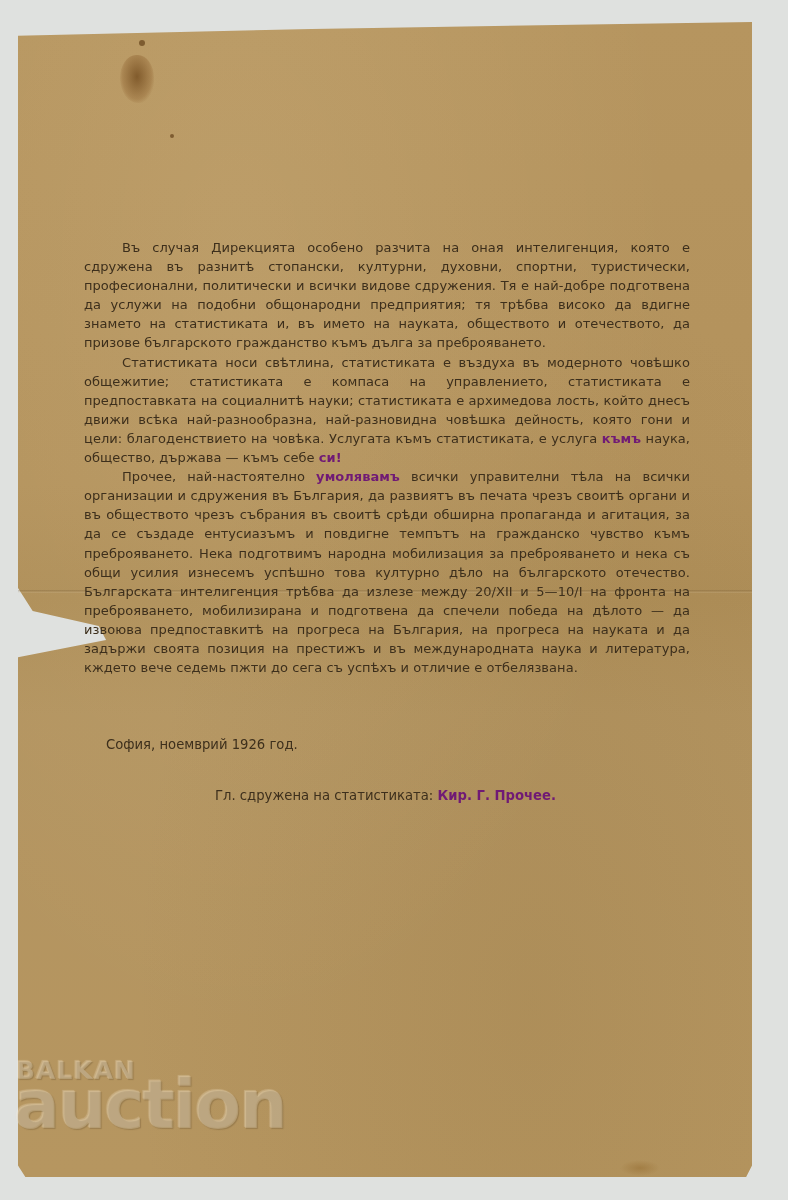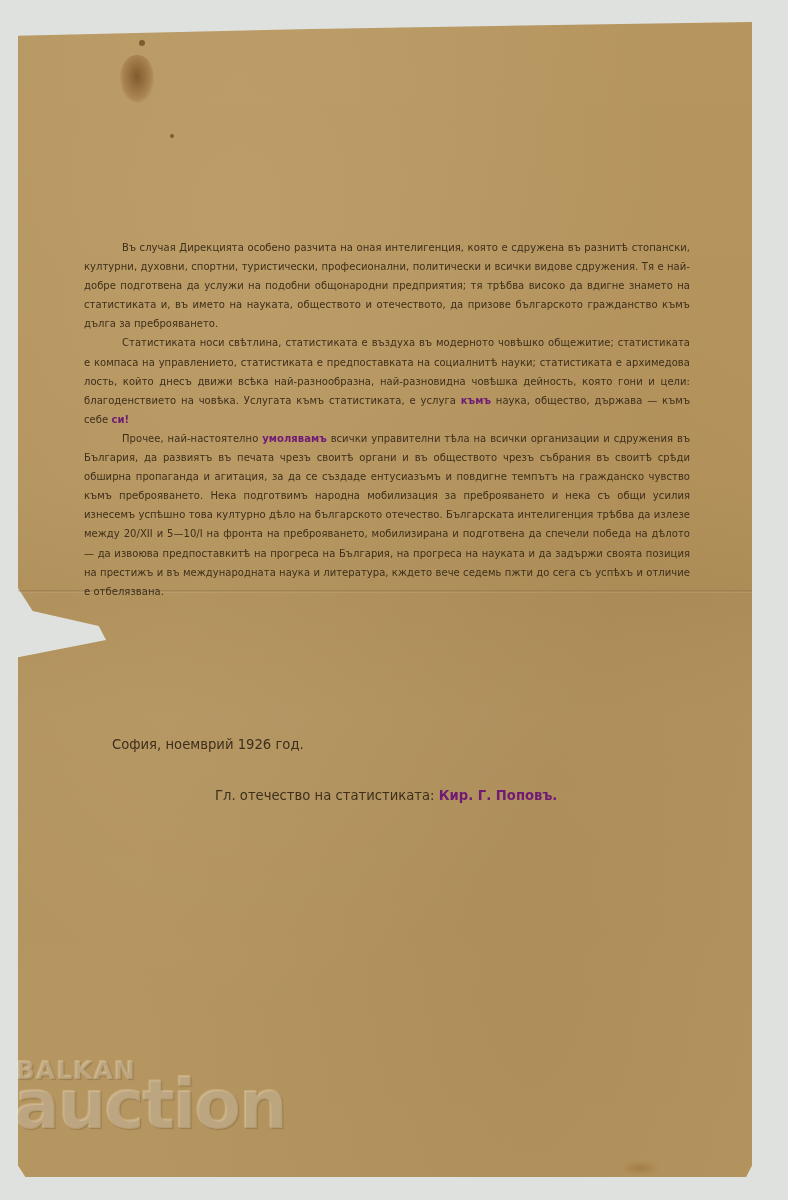--- a/index.html
+++ b/index.html
@@ -60,37 +60,37 @@
       border-radius: 50%;
       background: radial-gradient(ellipse, rgba(150,110,50,0.55), transparent 70%);
     }
     .text-block {
       position: absolute;
       left: 84px;
       top: 238px;
       width: 606px;
       color: #3d2f1c;
       font-family: "DejaVu Sans", sans-serif;
-      font-size: 10px;
+      font-size: 13px;
       line-height: 19.1px;
       letter-spacing: 0.05px;
     }
     .para {
       margin: 0;
       text-align: justify;
       text-align-last: left;
       text-indent: 38px;
     }
     .b {
       font-weight: bold;
       color: #701a75;
     }
     .date-line {
       position: absolute;
-      left: 112px;
+      left: 106px;
       top: 737px;
       color: #3d2f1c;
       font-size: 13.2px;
     }
     .sig-line {
       position: absolute;
       left: 215px;
       top: 788px;
       color: #3d2f1c;
       font-size: 13.2px;
@@ -131,20 +131,20 @@
 
 <div class="text-block">
   <p class="para"><span>Въ случая Дирекцията особено разчита на оная интелигенция, която е сдружена въ разнитѣ стопански, културни, духовни, спортни, туристически, професионални, политически и всички видове сдружения. Тя е най-добре подготвена да услужи на подобни общонародни предприятия; тя трѣбва високо да вдигне знамето на статистиката и, въ името на науката, обществото и отечеството, да призове българското гражданство къмъ дълга за преброяването.</span></p>
   <p class="para"><span>Статистиката носи свѣтлина, статистиката е въздуха въ модерното човѣшко общежитие; статистиката е компаса на управлението, статистиката е предпоставката на социалнитѣ науки; статистиката е архимедова лость, който днесъ движи всѣка най-разнообразна, най-разновидна човѣшка дейность, която гони и цели: благоденствието на човѣка. Услугата къмъ статистиката, е услуга </span><span class="b">къмъ</span><span> наука, общество, държава — къмъ себе </span><span class="b">си!</span></p>
   <p class="para"><span>Прочее, най-настоятелно </span><span class="b">умолявамъ</span><span> всички управителни тѣла на всички организации и сдружения въ България, да развиятъ въ печата чрезъ своитѣ органи и въ обществото чрезъ събрания въ своитѣ срѣди обширна пропаганда и агитация, за да се създаде ентусиазъмъ и повдигне темпътъ на гражданско чувство къмъ преброяването. Нека подготвимъ народна мобилизация за преброяването и нека съ общи усилия изнесемъ успѣшно това културно дѣло на българското отечество. Българската интелигенция трѣбва да излезе между 20/XII и 5—10/I на фронта на преброяването, мобилизирана и подготвена да спечели победа на дѣлото — да извоюва предпоставкитѣ на прогреса на България, на прогреса на науката и да задържи своята позиция на престижъ и въ международната наука и литература, кждето вече седемь пжти до сега съ успѣхъ и отличие е отбелязвана.</span></p>
 </div>
 
 <div class="date-line">София, ноемврий 1926 год.</div>
 
 <div class="sig-line">
-  <span>Гл. отечество на статистиката:</span>
-  <span class="b">Кир. Г. Поповъ.</span>
+  <span>Гл. сдружена на статистиката:</span>
+  <span class="b">Кир. Г. Прочее.</span>
 </div>
 
 <div class="watermark">
   <span class="wm-small">BALKAN</span>
   <span class="wm-large">auction</span>
 </div>
 
 </body></html>

